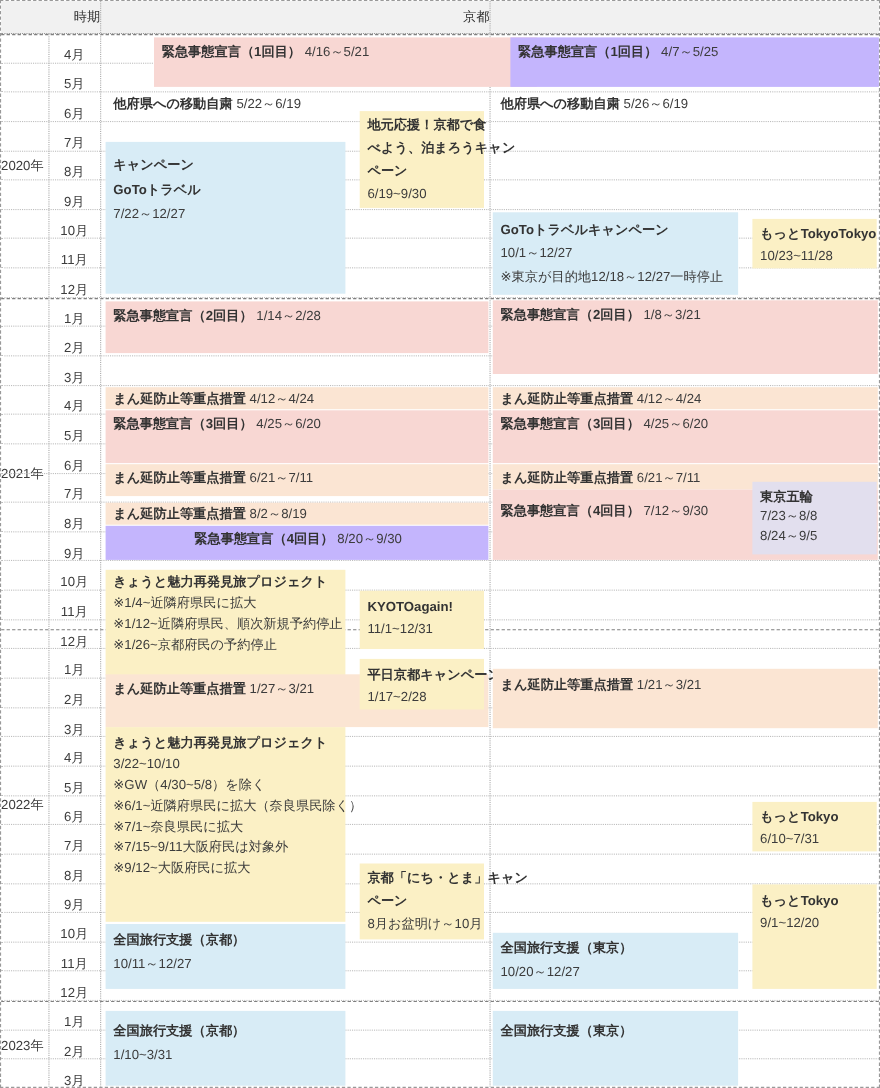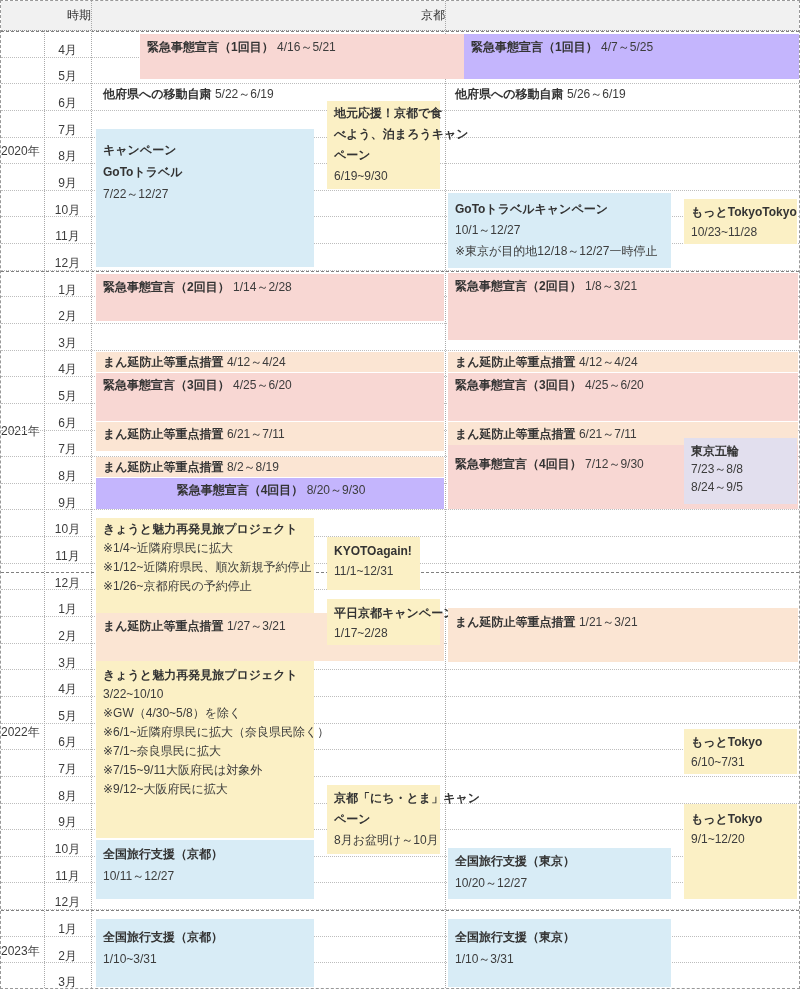--- a/index.html
+++ b/index.html
@@ -194,21 +194,21 @@
       </div>
       <div class="block" style="left: 95px; top: 477px; width: 348px; height: 31px; background: #c4b5fd; padding-top: 3px; text-align: center;">
         <div class="line"><span class="b">緊急事態宣言（4回目）</span><span> 8/20～9/30</span></div>
       </div>
       <div class="block" style="left: 95px; top: 517px; width: 218px; height: 96px; background: rgb(251, 240, 197); padding-top: 2px;">
         <div class="line"><span class="b">きょうと魅力再発見旅プロジェクト</span></div>
         <div class="line"><span>※1/4~近隣府県民に拡大</span></div>
         <div class="line"><span>※1/12~近隣府県民、順次新規予約停止</span></div>
         <div class="line"><span>※1/26~京都府民の予約停止</span></div>
       </div>
-      <div class="block" style="left: 326px; top: 536px; width: 93px; height: 53px; background: rgb(251, 240, 197); padding-top: 4px;">
+      <div class="block" style="left: 326px; top: 536px; width: 113px; height: 53px; background: rgb(251, 240, 197); padding-top: 4px;">
         <div class="line" style="line-height: 20px;"><span class="b">KYOTOagain!</span></div>
         <div class="line" style="line-height: 20px;"><span>11/1~12/31</span></div>
       </div>
       <div class="block" style="left: 95px; top: 612px; width: 348px; height: 48px; background: rgb(251, 229, 211); padding-top: 4px;">
         <div class="line"><span class="b">まん延防止等重点措置</span><span> 1/27～3/21</span></div>
       </div>
       <div class="block" style="left: 326px; top: 598px; width: 113px; height: 46px; background: rgb(251, 240, 197); padding-top: 4px;">
         <div class="line" style="line-height: 20px;"><span class="b">平日京都キャンペーン</span></div>
         <div class="line" style="line-height: 20px;"><span>1/17~2/28</span></div>
       </div>
@@ -279,16 +279,15 @@
       <div class="block" style="left: 683px; top: 803px; width: 113px; height: 95px; background: rgb(251, 240, 197); padding-top: 5px;">
         <div class="line" style="line-height: 20px;"><span class="b">もっとTokyo</span></div>
         <div class="line" style="line-height: 20px;"><span>9/1~12/20</span></div>
       </div>
       <div class="block" style="left: 447px; top: 847px; width: 223px; height: 51px; background: rgb(216, 236, 246); padding-top: 2px;">
         <div class="line" style="line-height: 22px;"><span class="b">全国旅行支援（東京）</span></div>
         <div class="line" style="line-height: 22px;"><span>10/20～12/27</span></div>
       </div>
       <div class="block" style="left: 447px; top: 918px; width: 223px; height: 68px; background: rgb(216, 236, 246); padding-top: 7px;">
         <div class="line" style="line-height: 22px;"><span class="b">全国旅行支援（東京）</span></div>
-        <div class="line" style="line-height: 22px;"><span>1/10～3/31</span></div>
       </div>
     </div>
 </div>
 
 </body></html>

